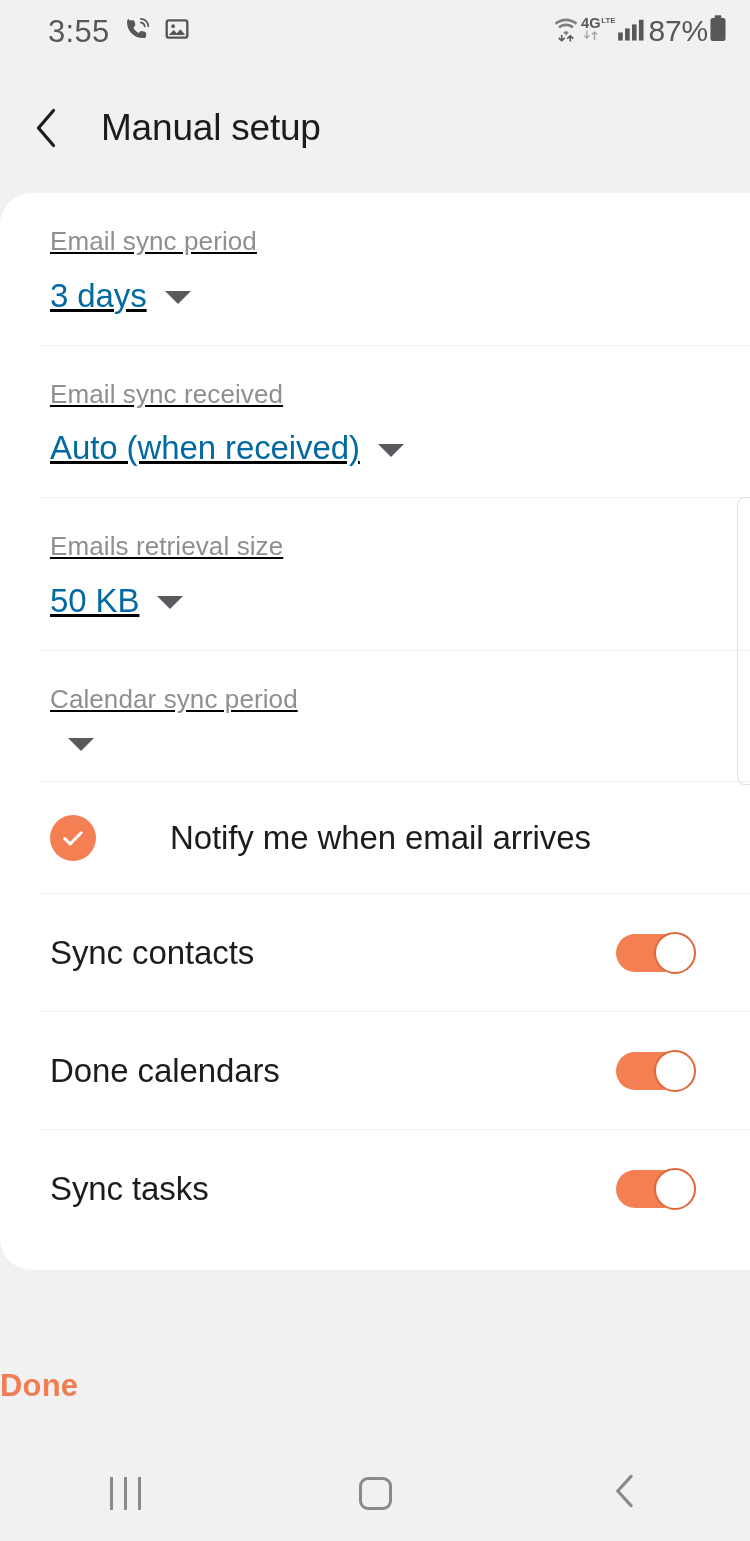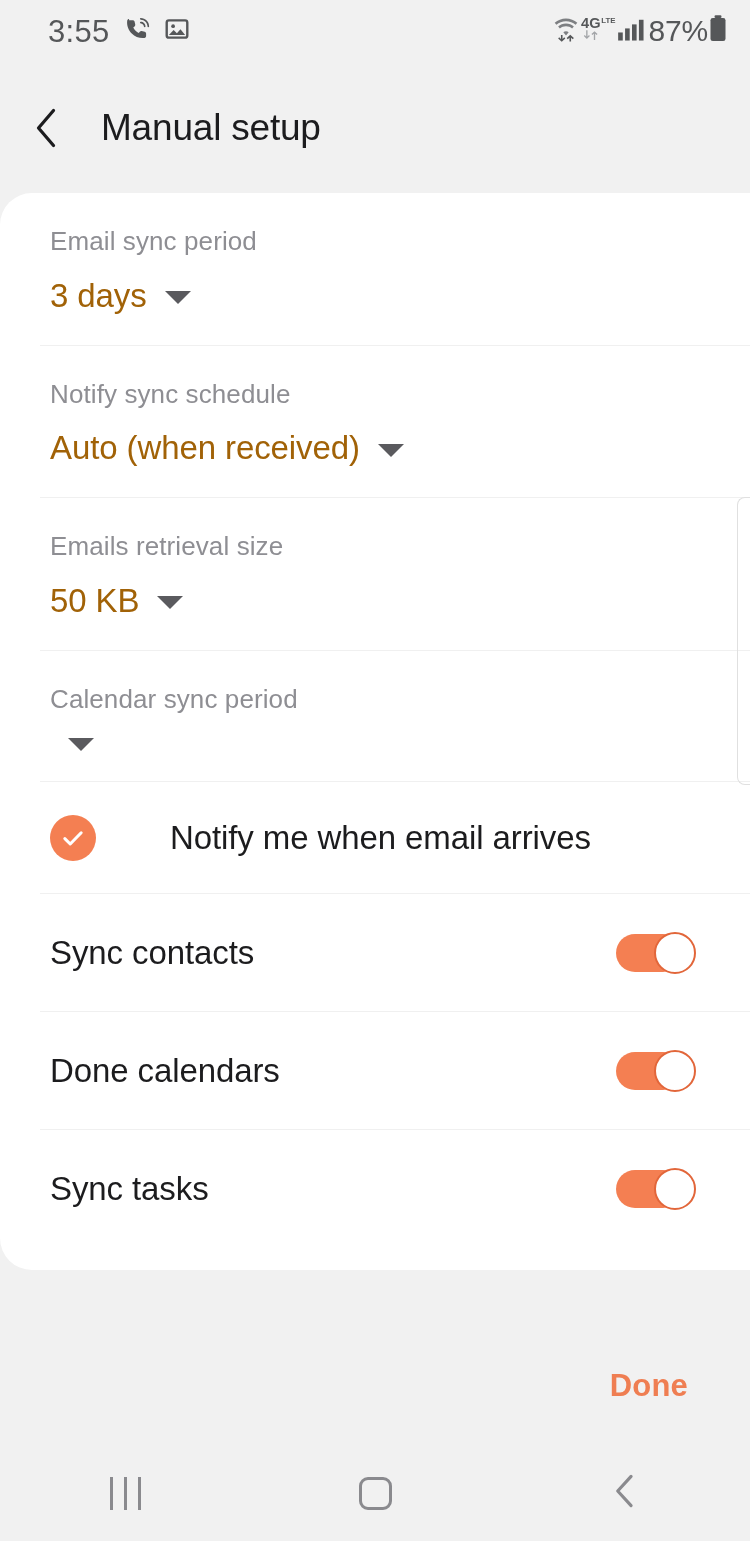--- a/index.html
+++ b/index.html
@@ -93,35 +93,36 @@
   .row-divider {
     height: 1px;
     background: #f0f0f0;
     margin-left: 40px;
   }
 
   
   .dropdown-row {
     padding: 34px 40px 30px 50px;
     cursor: pointer;
+    text-decoration: underline;
   }
   .dd-label {
     font-size: 26px;
     color: #8e8e93;
     line-height: 1.1;
     letter-spacing: 0.1px;
   }
   .dd-value-line {
     display: flex;
     align-items: center;
     margin-top: 21px;
   }
   .dd-value {
     font-size: 33px;
-    color: #a16207;
+    color: #0369a1;
     letter-spacing: -0.1px;
   }
   .caret {
     width: 0; height: 0;
     border-left: 13px solid transparent;
     border-right: 13px solid transparent;
     border-top: 13px solid #5a5a5e;
     margin-left: 18px;
     margin-top: 4px;
   }
@@ -204,21 +205,20 @@
     background: transparent;
     cursor: pointer;
   }
 
   
   #done-button {
     position: absolute;
     top: 1368px;
     left: 0;
     width: 750px;
-    text-align: right;
     padding-right: 62px;
     cursor: pointer;
   }
   #done-label {
     font-size: 31px;
     font-weight: bold;
     color: #ef7e52;
     letter-spacing: 0.2px;
   }
 
@@ -329,21 +329,21 @@
     <div class="dropdown-row">
       <div class="dd-label">Email sync period</div>
       <div class="dd-value-line">
         <span class="dd-value">3 days</span>
         <span class="caret"></span>
       </div>
     </div>
     <div class="row-divider"></div>
 
     <div class="dropdown-row">
-      <div class="dd-label">Notify sync schedule</div>
+      <div class="dd-label">Email sync received</div>
       <div class="dd-value-line">
         <span class="dd-value">Auto (when received)</span>
         <span class="caret"></span>
       </div>
     </div>
     <div class="row-divider"></div>
 
     <div class="dropdown-row">
       <div class="dd-label">Emails retrieval size</div>
       <div class="dd-value-line">

